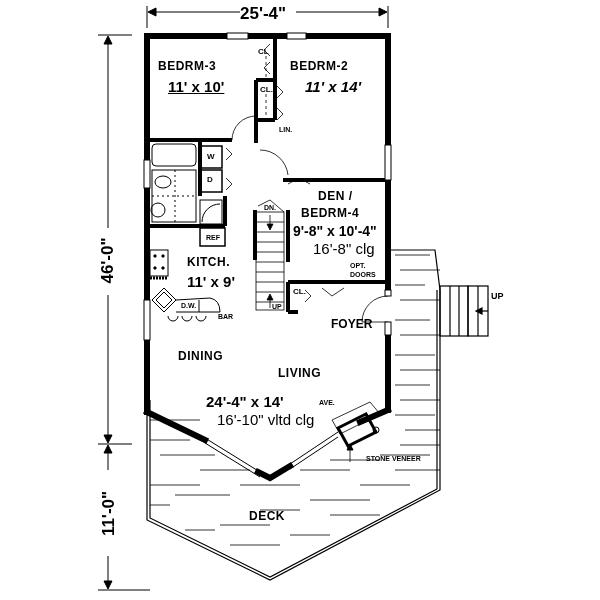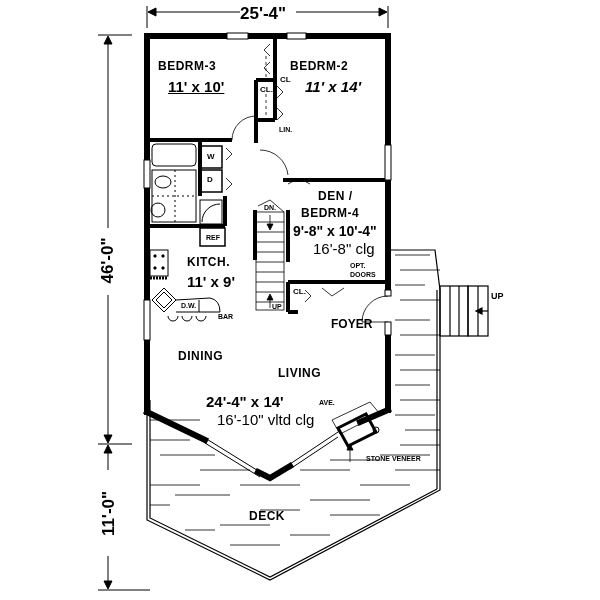--- a/index.html
+++ b/index.html
@@ -215,21 +215,21 @@
 <div class="lbl dim" style="left:240px;top:5px;font-size:17px;">25'-4"</div>
 <div class="lbl dim vert" style="left:72px;top:252px;font-size:17px;width:70px;text-align:center;">46'-0"</div>
 <div class="lbl dim vert" style="left:76px;top:505px;font-size:17px;width:64px;text-align:center;">11'-0"</div>
 
 <div class="lbl room" style="left:158px;top:60px;">BEDRM-3</div>
 <div class="lbl dim" style="left:168px;top:79px;text-decoration:underline;">11' x 10'</div>
 
 <div class="lbl room" style="left:290px;top:60px;">BEDRM-2</div>
 <div class="lbl dim" style="left:305px;top:79px;font-style:italic;">11' x 14'</div>
 
-<div class="lbl small" style="left:258px;top:76px;margin-left:22px;">CL</div>
+<div class="lbl small" style="left:258px;top:48px;">CL</div>
 <div class="lbl small" style="left:260px;top:86px;">CL.</div>
 <div class="lbl xs" style="left:279px;top:126px;">LIN.</div>
 
 <div class="lbl small" style="left:207px;top:153px;">W</div>
 <div class="lbl small" style="left:207px;top:176px;">D</div>
 <div class="lbl xs" style="left:206px;top:234px;">REF</div>
 
 <div class="lbl room" style="left:187px;top:256px;text-align:right;">KITCH.</div>
 <div class="lbl dim" style="left:187px;top:274px;text-align:right;">11' x 9'</div>
 <div class="lbl xs" style="left:181px;top:302px;">D.W.</div>

